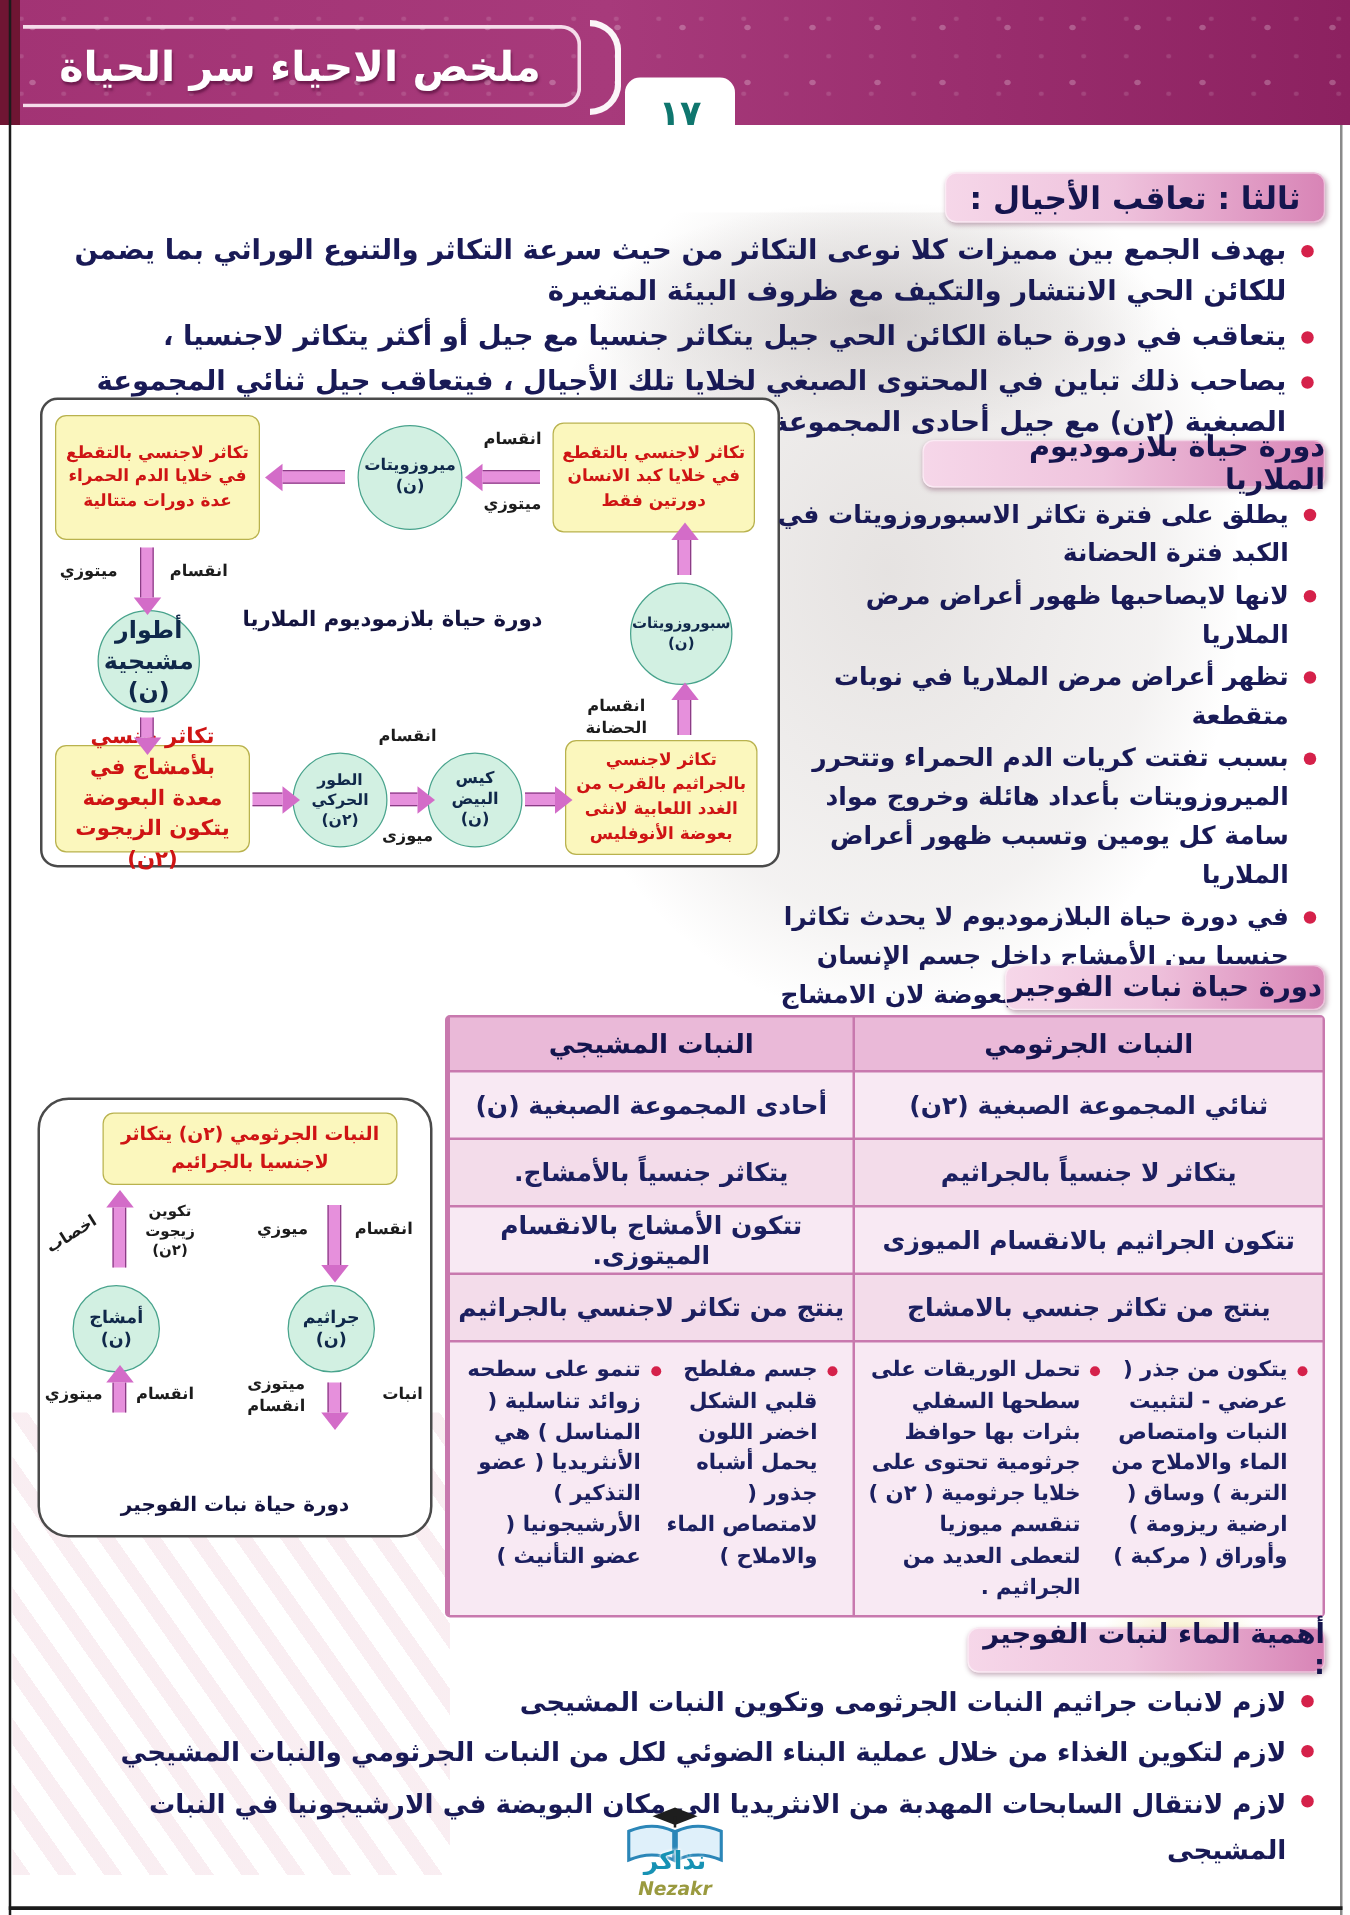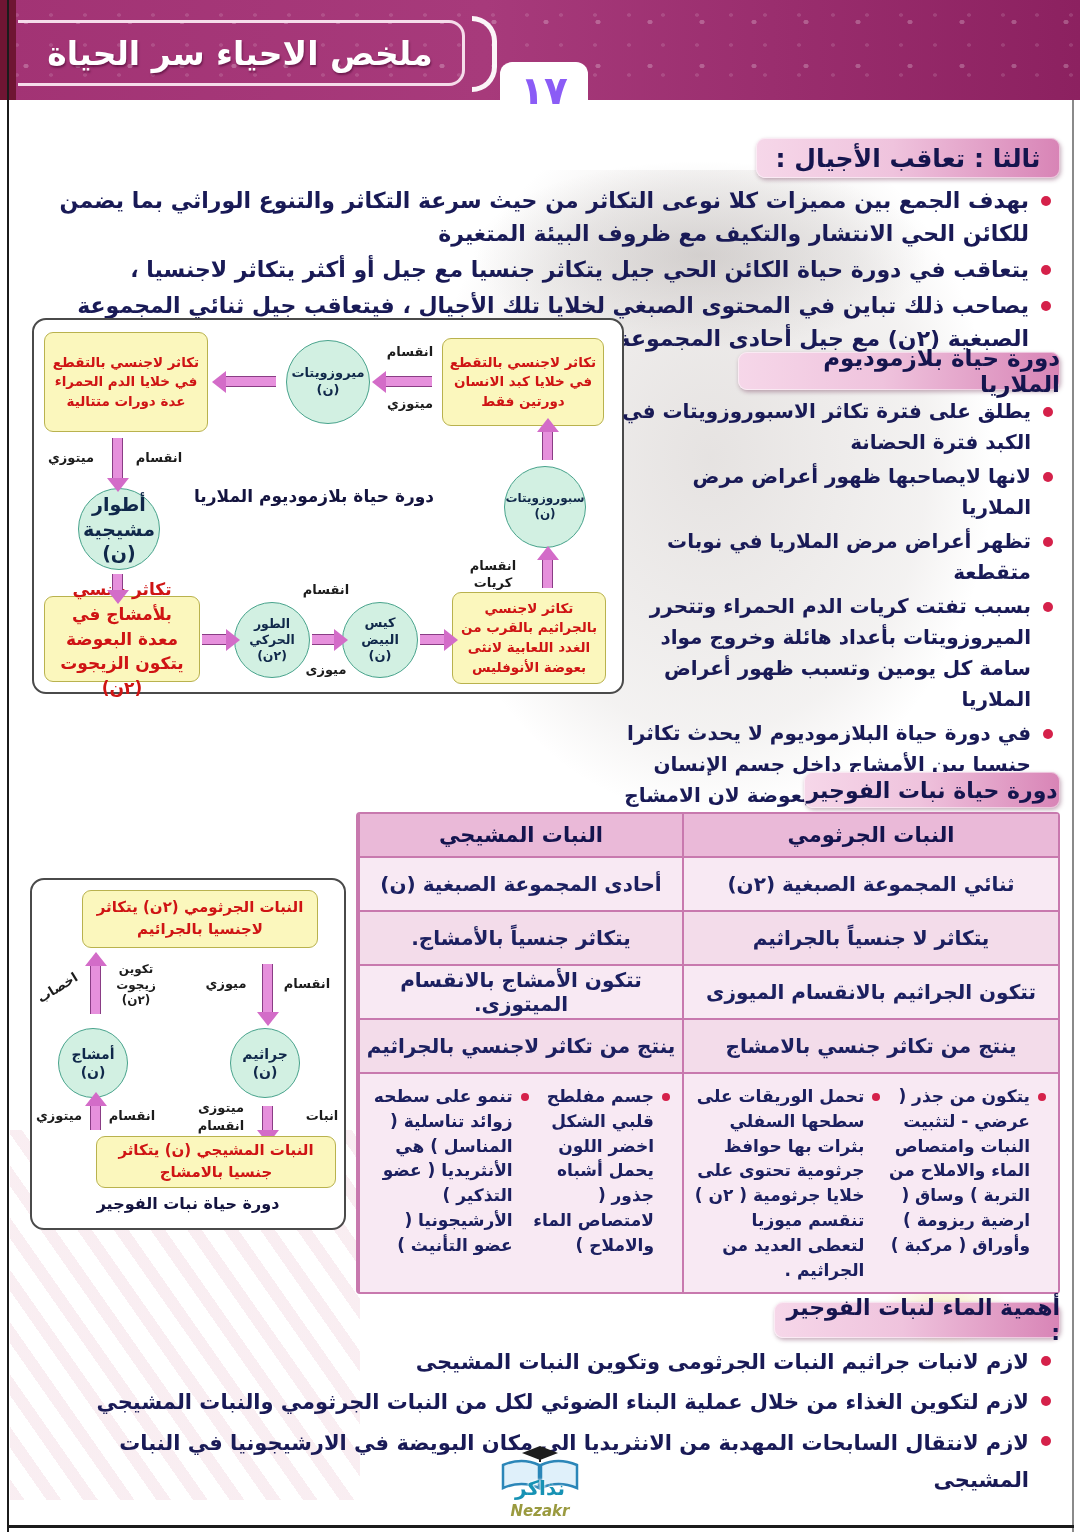--- a/index.html
+++ b/index.html
@@ -35,21 +35,21 @@
     background-size:52px 44px, 34px 30px; opacity:.8; }
   .banner-strip { position:absolute; left:0; top:0; width:16px; height:100px; background:#6f1533; }
   .title-box { position:absolute; left:18px; top:20px; width:444px; height:60px;
     border:3px solid #f5dcea; border-left:none; border-radius:0 16px 16px 0;
     display:flex; align-items:center; justify-content:center;
     color:#ffffff; font-weight:bold; font-size:33px; letter-spacing:0; text-shadow:1px 2px 2px rgba(60,0,40,.5); }
   .title-bracket { position:absolute; left:472px; top:16px; width:20px; height:66px;
     border:5px solid rgba(255,255,255,.95); border-left:none; border-radius:0 30px 30px 0; }
   .num-notch { position:absolute; left:500px; top:62px; width:88px; height:56px;
     background:#ffffff; border-radius:12px; display:flex; align-items:center; justify-content:center;
-    font-size:39px; font-weight:bold; color:#8b5cf6; }
+    font-size:28px; font-weight:bold; color:#0f766e; }
 
   
   .hdr { position:absolute; border-radius:9px;
     background:linear-gradient(to left, #d884b6, #efc3dd 55%, #f6d7e9);
     box-shadow:1px 2px 4px rgba(90,20,60,.35), inset 0 0 0 1px rgba(255,255,255,.5);
     color:#15154e; font-weight:bold; display:flex; align-items:center; justify-content:center; }
   .hdr-gen     { right:20px; top:138px;  width:304px; height:40px; font-size:25px; }
   .hdr-malaria { right:20px; top:352px;  width:322px; height:38px; font-size:23px; }
   .hdr-fern    { right:20px; top:772px;  width:256px; height:36px; font-size:22px; }
   .hdr-water   { right:20px; top:1302px; width:286px; height:36px; font-size:22px; }
@@ -59,21 +59,21 @@
   .blist-gen   { top:184px; right:24px; left:24px; font-size:22px; line-height:1.5; }
   .blist-mal   { top:396px; right:22px; width:438px; font-size:20px; line-height:1.55; }
   .blist-water { top:1344px; right:24px; left:24px; font-size:21px; line-height:1.78; }
   .blt { position:relative; padding-right:27px; margin-bottom:3px; text-align:right; }
   .blt::before { content:""; position:absolute; right:5px; top:.55em; width:10px; height:10px;
     border-radius:50%; background:#d5214a; }
 
   
   .diagram { position:absolute; background:#ffffff; border:2px solid #4a4a4a; border-radius:14px; }
   .dg-malaria { left:32px; top:318px; width:588px; height:372px; }
-  .dg-fern    { left:30px; top:878px; width:312px; height:348px; }
+  .dg-fern    { left:30px; top:878px; width:312px; height:348px;border-radius:25px; }
 
   .ybox { position:absolute; background:#fbf7bd; border:1.5px solid #b9b24e; border-radius:9px;
     color:#cf1414; font-weight:bold; text-align:center;
     display:flex; align-items:center; justify-content:center; padding:4px 5px; box-sizing:border-box; line-height:1.45; }
   .gcircle { position:absolute; background:#d2f0e2; border:1.6px solid #48a38c; border-radius:50%;
     color:#10284a; font-weight:bold; text-align:center;
     display:flex; align-items:center; justify-content:center; padding:5px; box-sizing:border-box; line-height:1.3; }
   .dlab { position:absolute; font-size:13px; font-weight:bold; color:#1c1c1c; text-align:center; line-height:1.3; }
   .dtitle { position:absolute; font-weight:bold; color:#14143f; text-align:center; }
 
@@ -168,21 +168,21 @@
 
     <div class="arr h right" style="left:168px; top:314px; width:24px;"></div>
 
     <div class="arr h right" style="left:278px; top:314px; width:22px;"></div>
     <div class="dlab" style="left:260px; top:262px; width:64px;">انقسام</div>
     <div class="dlab" style="left:260px; top:342px; width:64px;">ميوزى</div>
 
     <div class="arr h right" style="left:386px; top:314px; width:24px;"></div>
 
     <div class="arr v up" style="left:508px; top:240px; height:28px;"></div>
-    <div class="dlab" style="left:416px; top:238px; width:86px;">انقسام كريات</div>
+    <div class="dlab" style="left:416px; top:238px; width:86px;">انقسام الحضانة</div>
 
     <div class="arr v up" style="left:508px; top:112px; height:28px;"></div>
   </div>
 
   <div class="hdr hdr-malaria">دورة حياة بلازموديوم الملاريا</div>
   <div class="blist blist-mal">
     <div class="blt">يطلق على فترة تكاثر الاسبوروزويتات في الكبد فترة الحضانة</div>
     <div class="blt">لانها لايصاحبها ظهور أعراض مرض الملاريا</div>
     <div class="blt">تظهر أعراض مرض الملاريا في نوبات متقطعة</div>
     <div class="blt">بسبب تفتت كريات الدم الحمراء وتتحرر الميروزويتات بأعداد هائلة وخروج مواد سامة كل يومين وتسبب ظهور أعراض الملاريا</div>
@@ -230,21 +230,20 @@
 
     <div class="arr v down" style="left:230px; top:226px; height:24px;"></div>
     <div class="dlab" style="left:266px; top:228px; width:48px;">انبات</div>
     <div class="dlab" style="left:156px; top:220px; width:66px;">ميتوزى</div>
     <div class="dlab" style="left:156px; top:238px; width:66px;">انقسام</div>
 
     <div class="arr v up" style="left:58px; top:226px; height:24px;"></div>
     <div class="dlab" style="left:72px; top:228px; width:56px;">انقسام</div>
     <div class="dlab" style="left:0px;  top:228px; width:54px;">ميتوزي</div>
 
-    <div class="ybox" style="left:64px; top:256px; width:240px; height:52px; font-size:15px;">النبات المشيجي (ن) يتكاثر جنسيا بالامشاج</div>
 
     <div class="dtitle" style="left:0; right:0; top:314px; font-size:16px;">دورة حياة نبات الفوجير</div>
   </div>
 
   <div class="hdr hdr-water">أهمية الماء لنبات الفوجير :</div>
   <div class="blist blist-water">
     <div class="blt">لازم لانبات جراثيم النبات الجرثومى وتكوين النبات المشيجى</div>
     <div class="blt">لازم لتكوين الغذاء من خلال عملية البناء الضوئي لكل من النبات الجرثومي والنبات المشيجي</div>
     <div class="blt">لازم لانتقال السابحات المهدبة من الانثريديا الى مكان البويضة في الارشيجونيا في النبات المشيجى</div>
   </div>

